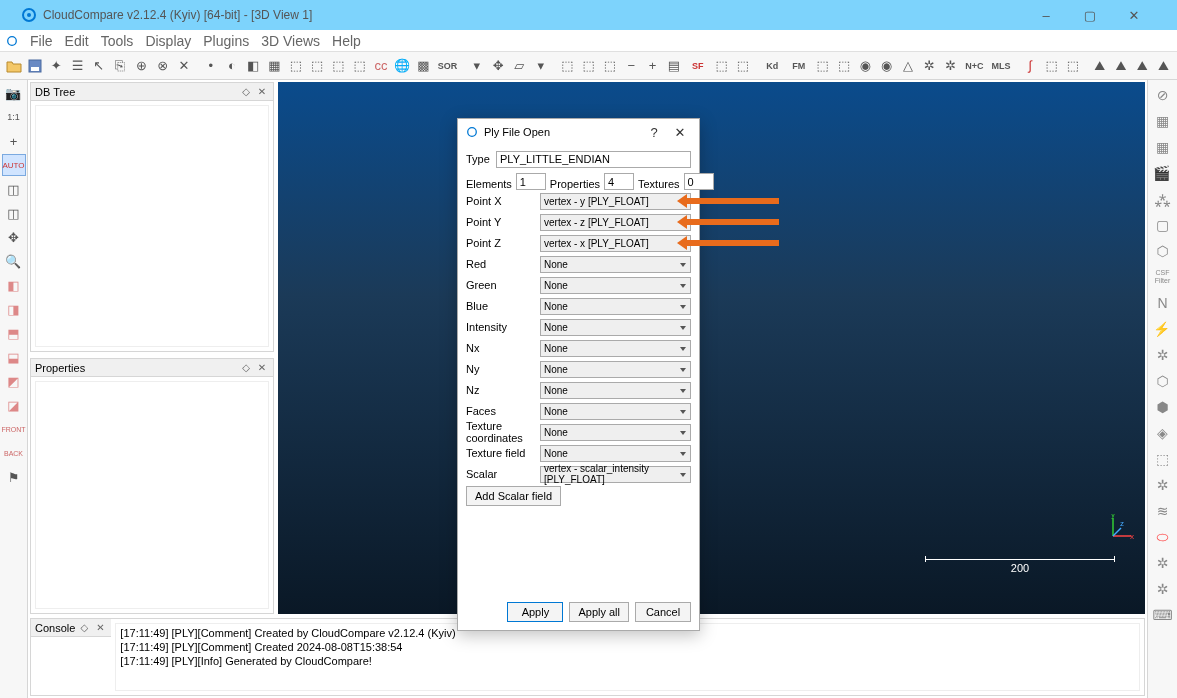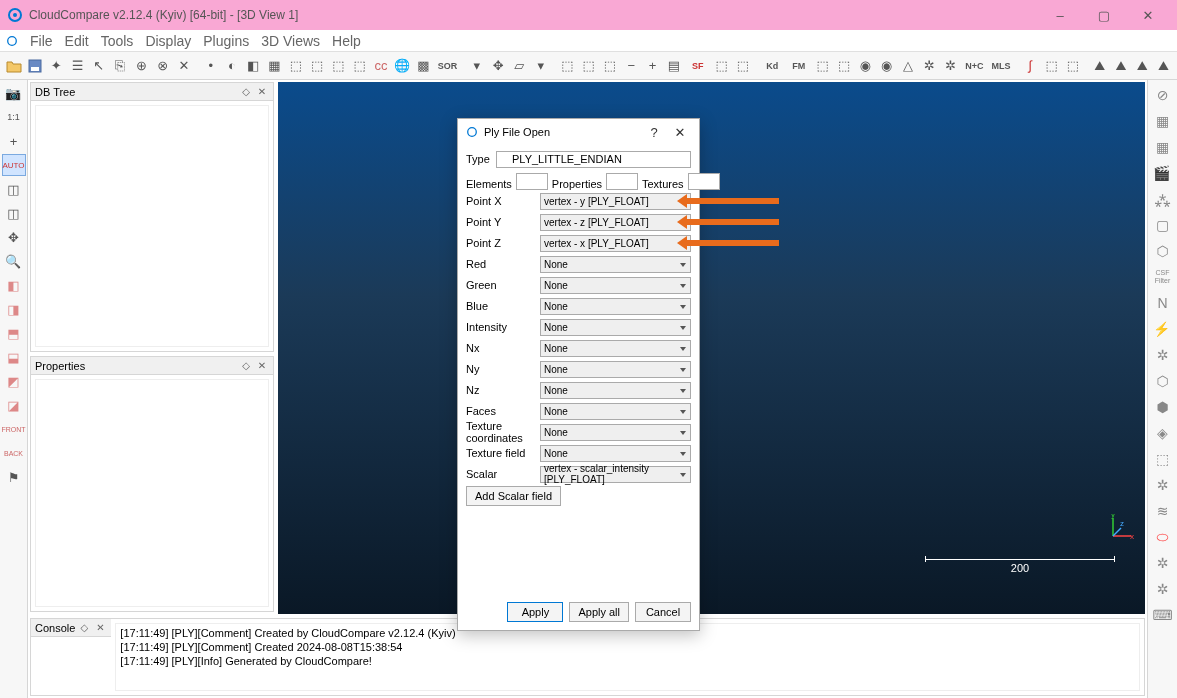--- a/index.html
+++ b/index.html
@@ -1,19 +1,19 @@
 <!DOCTYPE html>
 <html><head>
 <meta charset="utf-8">
 <style>
 * { box-sizing: border-box; margin: 0; padding: 0; font-family: "Segoe UI", Tahoma, sans-serif; }
 html, body { width: 1177px; height: 698px; overflow: hidden; background: #fff; }
 
 
-.titlebar { height: 30px; background: #f9a8d4; display: flex; align-items: center; padding: 0 7px; font-size: 12px; color: #555; }
+.titlebar { height: 30px; background: #7dd3fc; display: flex; align-items: center; padding: 0 21px; font-size: 12px; color: #555; }
 .titlebar .app-icon { width: 16px; height: 16px; margin-right: 6px; display:inline-flex; align-items:center; justify-content:center; }
 .titlebar .win-btns { margin-left: auto; display: flex; }
 .titlebar .win-btns div { width: 44px; height: 28px; display: flex; align-items: center; justify-content: center; color: #555; font-size: 13px; }
 
 
 .menubar { height: 22px; background: #fff; display: flex; align-items: center; font-size: 14px; padding: 0 4px; border-bottom: 1px solid #e0e0e0; color:#666; }
 .menubar .mi { padding: 0 6px; }
 .menubar .app-icon { width: 16px; height:16px; margin-right:4px; display:inline-flex; align-items:center; justify-content:center;}
 
 
@@ -28,21 +28,21 @@
 .left-tools { width: 28px; background: #f7f7f7; border-right: 1px solid #d6d6d6; display: flex; flex-direction: column; align-items: center; padding: 2px 0; gap: 2px; }
 .left-tools .lt { width: 24px; height: 22px; display: flex; align-items: center; justify-content: center; font-size: 13px; color: #555; }
 .left-tools .lt.active { background: #d0e4ff; border: 1px solid #7aa9e0; }
 
 .right-tools { width: 30px; background: #f7f7f7; border-left: 1px solid #d6d6d6; display: flex; flex-direction: column; align-items: center; padding: 4px 0; gap: 4px; }
 .right-tools .rt { width: 24px; height: 22px; display: flex; align-items: center; justify-content: center; font-size: 14px; color: #888; }
 
 .center-col { flex: 1; display: flex; flex-direction: column; }
 
 
-.dock-col { width: 248px; display: flex; flex-direction: column; }
+.dock-col { width: 248px; display: flex; flex-direction: column; justify-content: space-between; }
 .dock-panel { border: 1px solid #d6d6d6; margin: 2px; background: #fff; display: flex; flex-direction: column; }
 .dock-hdr { height: 18px; background: #f0f0f0; border-bottom: 1px solid #d6d6d6; display: flex; align-items: center; padding: 0 4px; font-size: 11px; }
 .dock-hdr .spacer { flex: 1; }
 .dock-hdr .pbtn { width: 14px; height: 14px; display: flex; align-items: center; justify-content: center; font-size: 10px; color: #666; margin-left: 2px; }
 .dock-body { flex: 1; background: #fff; border: 1px solid #eee; margin: 4px; }
 
 #dbtree { height: 270px; }
 #props { height: 256px; }
 
 
@@ -60,21 +60,21 @@
 
 
 .dialog { position: absolute; left: 457px; top: 118px; width: 243px; background: #fff; border: 1px solid #aaa; box-shadow: 0 4px 16px rgba(0,0,0,.25); font-size: 11px; }
 .dlg-title { height: 26px; display: flex; align-items: center; padding: 0 6px; }
 .dlg-title .ico { width: 16px; height: 16px; margin-right: 4px; display:inline-flex;align-items:center;justify-content:center;}
 .dlg-title .sp { flex: 1; }
 .dlg-title .tbtn { width: 26px; height: 26px; display: flex; align-items: center; justify-content: center; font-size: 13px; color: #333; }
 .dlg-body { padding: 4px 8px 8px; }
 .row { display: flex; align-items: center; height: 20px; margin-bottom: 1px; }
 .row .lab { width: 74px; font-size: 11px; }
-.row input[type=text] { height: 17px; border: 1px solid #aaa; font-size: 11px; padding: 0 15px; background:#fff; }
+.row input[type=text] { height: 17px; border: 1px solid #aaa; font-size: 11px; padding: 0 3px; background:#fff; }
 .row .sel { flex: 1; height: 17px; border: 1px solid #aaa; background: #efefef; font-size: 10px; padding: 0 14px 0 3px; display: flex; align-items: center; position: relative; }
 .row .sel::after { content: ''; position: absolute; right: 4px; top: 6px; border-left: 3px solid transparent; border-right: 3px solid transparent; border-top: 4px solid #555; }
 .row .sel.noarrow::after { display: none; }
 .dlg-btn { height: 20px; padding: 0 8px; border: 1px solid #aaa; background: #f4f4f4; font-size: 11px; display: inline-flex; align-items: center; justify-content: center; }
 .dlg-btn.primary { border: 1px solid #0078d4; }
 .dlg-buttons { display: flex; justify-content: flex-end; gap: 6px; padding: 8px 8px 8px; margin-top: 80px; }
 
 .tri { display:flex; gap:4px; align-items:flex-end; }
 .tri .lab2 { font-size:11px; }
 .tri input { width: 30px; }

